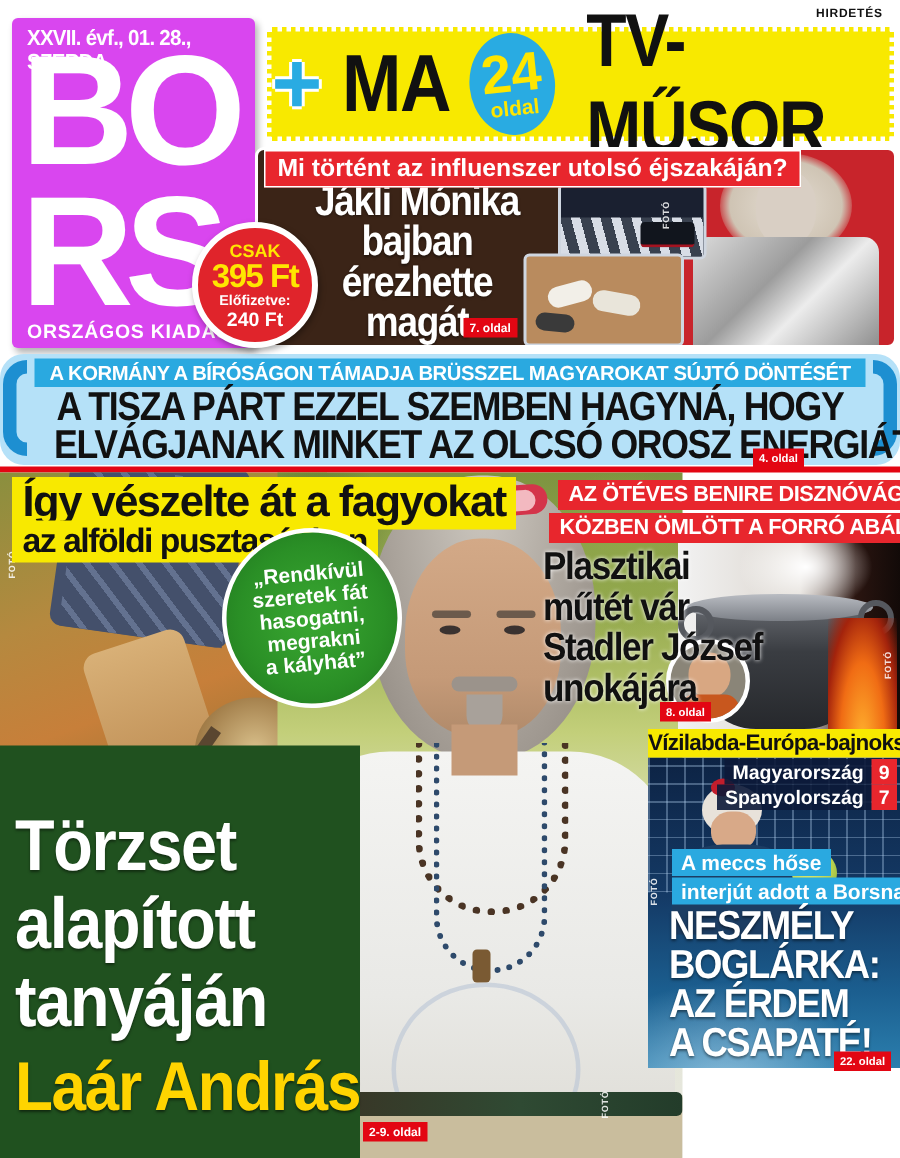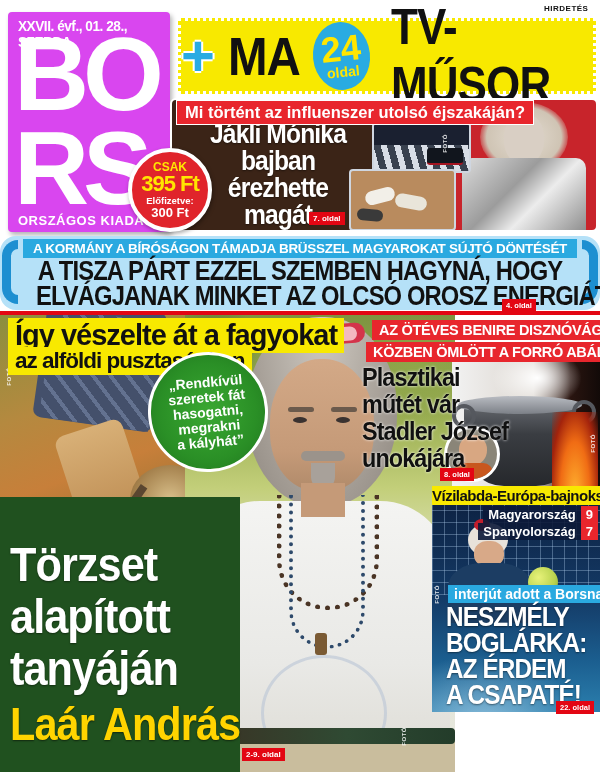--- a/index.html
+++ b/index.html
@@ -71,21 +71,21 @@
     </div>
     <div class="page-badge" style="left:137px;top:112px;font-size:8px;">7. oldal</div>
   </div>
 
   <div class="abs kicker-red" style="left:176px;top:100px;font-size:16.5px;padding:2px 8px;border:1px solid #fff;">Mi történt az influenszer utolsó éjszakáján?</div>
 
   <div class="abs" style="left:128px;top:148px;width:84px;height:84px;background:#e0242b;border:4px solid #fff;border-radius:50%;box-sizing:border-box;display:flex;flex-direction:column;align-items:center;justify-content:center;box-shadow:1px 2px 4px rgba(0,0,0,.35);z-index:30;">
     <span class="b" style="font-size:12px;line-height:12px;color:#ffe600;">CSAK</span>
     <span class="b" style="font-size:22px;line-height:22px;color:#ffe600;letter-spacing:-1px;">395 Ft</span>
     <span class="b" style="font-size:9.5px;line-height:11px;color:#fff;">Előfizetve:</span>
-    <span class="b" style="font-size:13px;line-height:13px;color:#fff;">300 Ft</span>
+    <span class="b" style="font-size:13px;line-height:13px;color:#fff;">240 Ft</span>
   </div>
 
   <div class="abs" style="left:0;top:236px;width:600px;height:74px;background:#b5e1f8;border-radius:16px;">
     <div style="position:absolute;left:2px;top:4px;width:16px;height:64px;border:9px solid #1d8fd1;border-right:none;border-radius:36px 0 0 36px;box-sizing:border-box;"></div>
     <div style="position:absolute;right:2px;top:4px;width:16px;height:64px;border:9px solid #1d8fd1;border-left:none;border-radius:0 36px 36px 0;box-sizing:border-box;"></div>
     <div style="position:absolute;left:0;top:3px;width:100%;text-align:center;">
       <span class="strip-blue" style="display:inline-block;font-size:13.5px;padding:2px 10px;letter-spacing:-.3px;">A KORMÁNY A BÍRÓSÁGON TÁMADJA BRÜSSZEL MAGYAROKAT SÚJTÓ DÖNTÉSÉT</span>
     </div>
     <div class="hl-black cond" style="position:absolute;left:0;top:23px;width:100%;text-align:center;font-size:27px;line-height:25px;text-shadow:none;">A TISZA PÁRT EZZEL SZEMBEN HAGYNÁ, HOGY</div>
     <div class="hl-black cond" style="position:absolute;left:0;top:48px;width:100%;text-align:center;font-size:27px;line-height:25px;text-shadow:none;">ELVÁGJANAK MINKET AZ OLCSÓ OROSZ ENERGIÁTÓL</div>
@@ -194,20 +194,21 @@
 
   <div class="abs" style="left:432px;top:506px;width:166px;display:flex;justify-content:flex-end;z-index:9;">
     <span class="b" style="background:rgba(12,26,56,.9);color:#fff;font-size:13px;padding:1px 5px;">Magyarország</span>
     <span class="b" style="background:#e8262d;color:#fff;font-size:13px;padding:1px 5px;">9</span>
   </div>
   <div class="abs" style="left:432px;top:523px;width:166px;display:flex;justify-content:flex-end;z-index:9;">
     <span class="b" style="background:rgba(12,26,56,.9);color:#fff;font-size:13px;padding:1px 5px;">Spanyolország</span>
     <span class="b" style="background:#e8262d;color:#fff;font-size:13px;padding:1px 5px;">7</span>
   </div>
 
+  <div class="abs strip-blue" style="left:448px;top:566px;font-size:14px;padding:1px 6px;z-index:9;">A meccs hőse</div>
   <div class="abs strip-blue" style="left:448px;top:585px;font-size:14px;padding:1px 6px;z-index:9;">interjút adott a Borsnak</div>
   <div class="abs hl-white condL" style="left:446px;top:604px;font-size:27px;line-height:26px;z-index:9;">NESZMÉLY</div>
   <div class="abs hl-white condL" style="left:446px;top:630px;font-size:27px;line-height:26px;z-index:9;">BOGLÁRKA:</div>
   <div class="abs hl-white condL" style="left:446px;top:656px;font-size:27px;line-height:26px;z-index:9;">AZ ÉRDEM</div>
   <div class="abs hl-white condL" style="left:446px;top:682px;font-size:27px;line-height:26px;z-index:9;">A CSAPATÉ!</div>
   <div class="page-badge" style="left:556px;top:701px;font-size:7.5px;z-index:9;">22. oldal</div>
 
 
 </div>
 

